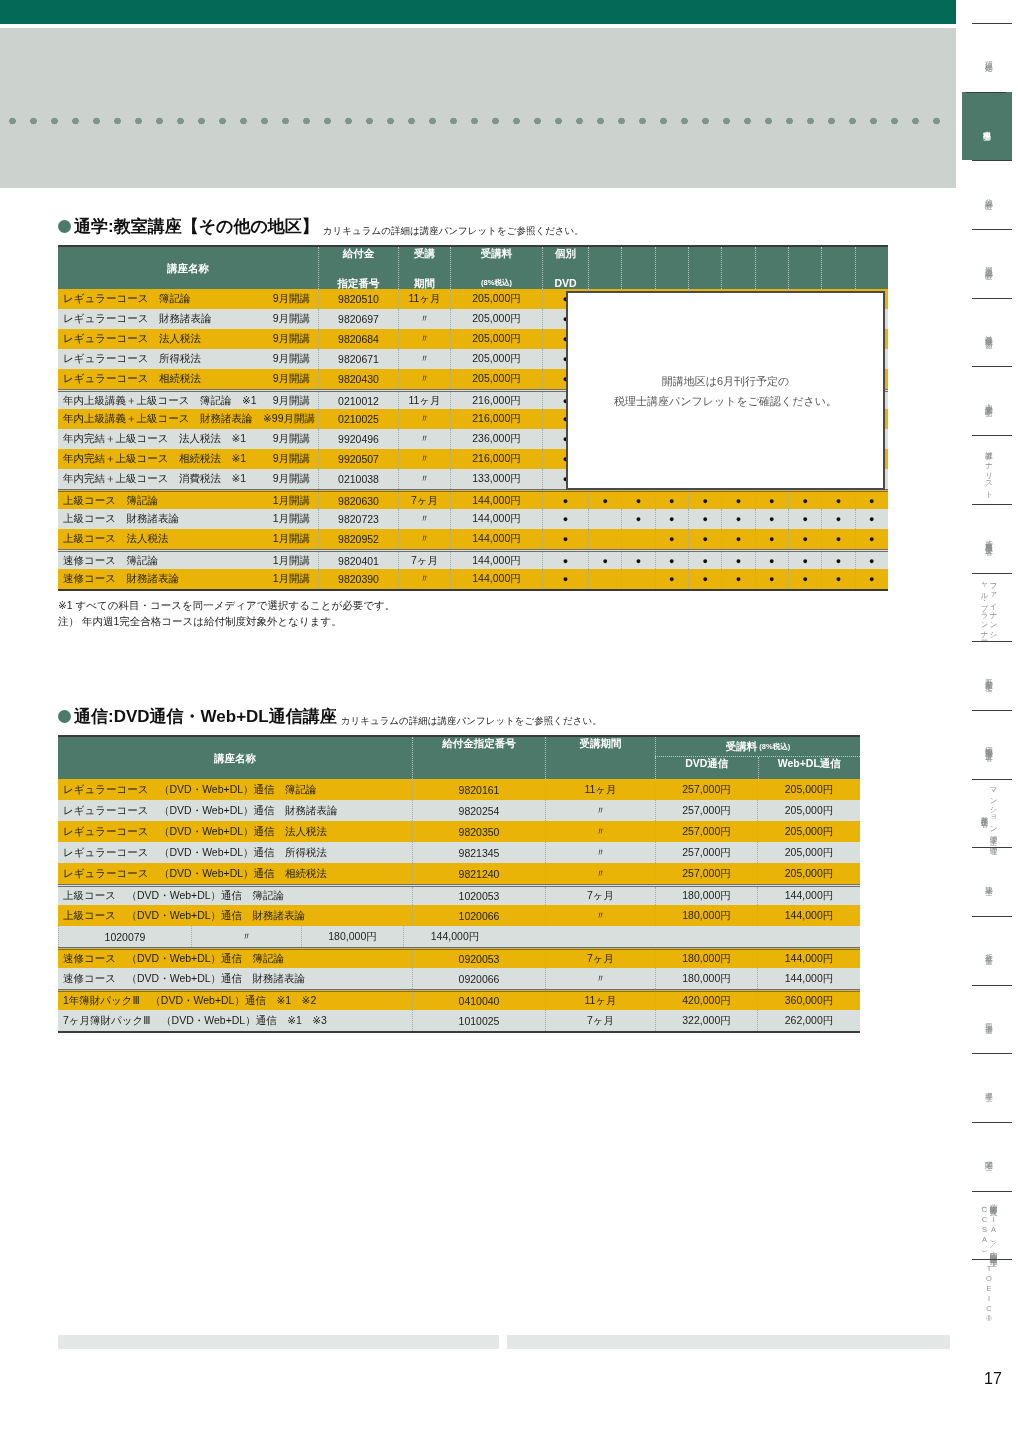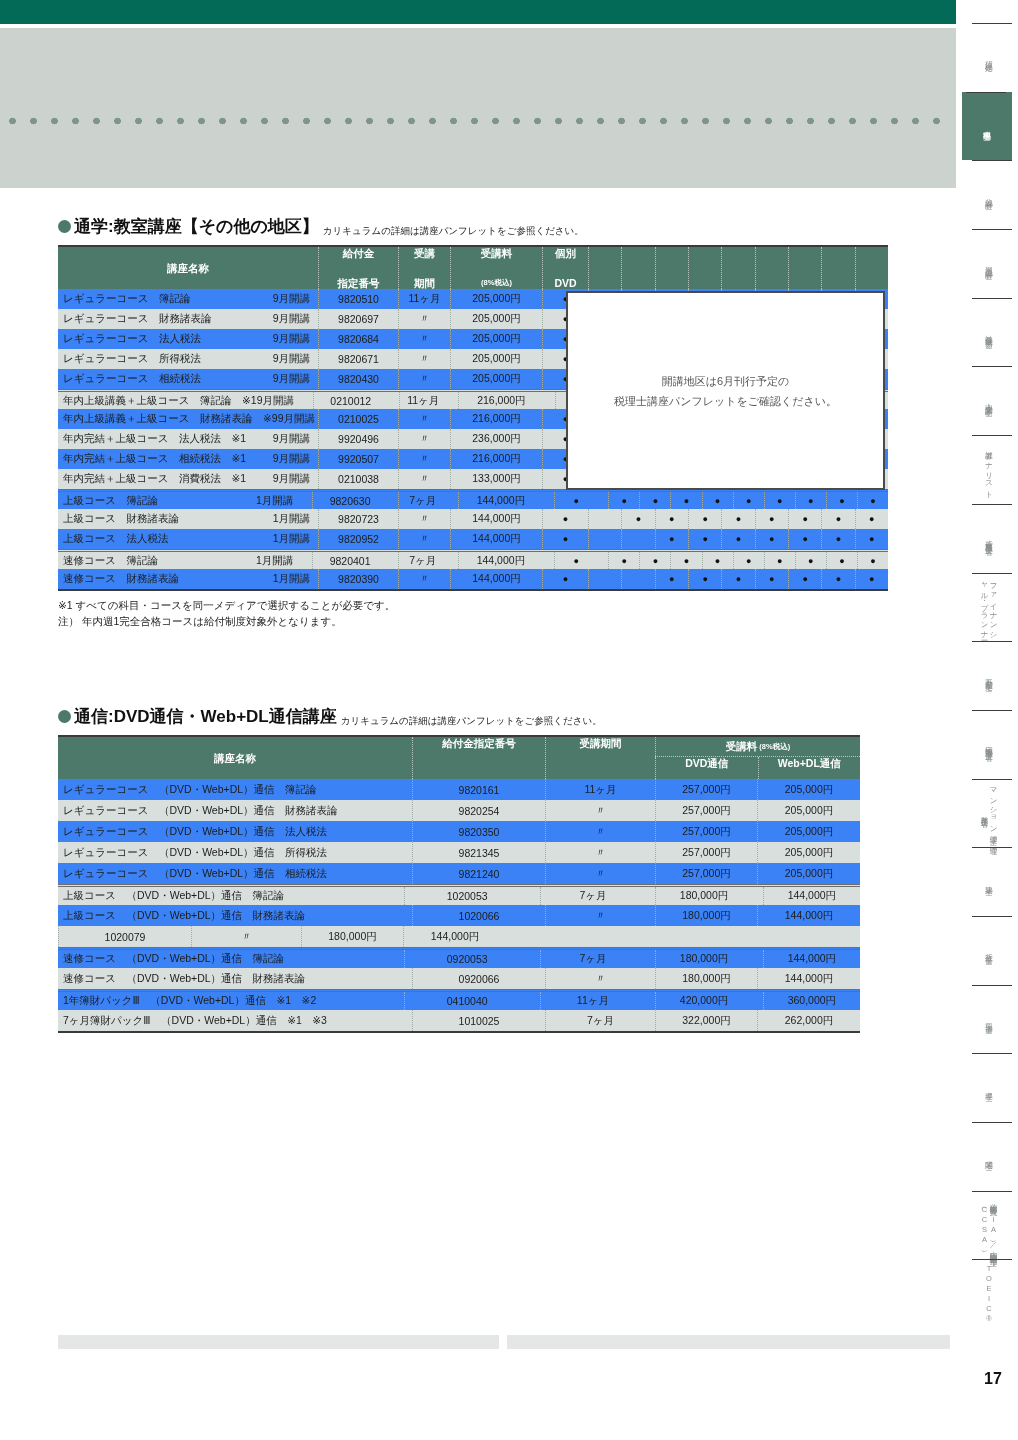--- a/index.html
+++ b/index.html
@@ -16,41 +16,41 @@
 
   
   .sidebar { position:absolute; right:0; top:0; width:58px; height:1440px; background:#fff; }
   .tabs { position:absolute; top:23px; left:0; width:100%; }
   .tab { position:relative; height:68.7px; display:flex; align-items:center; justify-content:center; }
   .tab::before { content:""; position:absolute; top:0; right:6px; width:40px; height:1px; background:#3d3d3d; }
   .tab-label { writing-mode:vertical-rl; text-orientation:upright; font-size:7.5px; line-height:9px;
                letter-spacing:1px; color:#8b9190; max-height:62px; text-align:center; }
   .tab.sel { background:#4d796b; margin:0 6px 0 2px; }
   .tab.sel .tab-label { color:#fff; font-weight:bold; }
-  .pagenum { position:absolute; left:24px; top:1370px; font-size:16px; font-weight:bold; color:#111; }
+  .pagenum { position:absolute; left:24px; top:1370px; font-size:16px; font-weight:normal; color:#111; }
 
   
   .content { position:absolute; left:58px; top:215px; width:896px; height:1200px; }
   .sec-title { display:flex; align-items:flex-end; font-size:17px; font-weight:bold; color:#111; }
   .bullet { width:13px; height:13px; border-radius:50%; background:#4d796b; align-self:center; margin-right:3px; flex:none; }
   .sec-sub { font-size:9.5px; font-weight:normal; color:#222; margin-left:4px; }
 
   .sec1 { position:absolute; left:0; top:0; width:830px; }
   .sec2 { position:absolute; left:0; top:490px; width:802px; }
 
   
   .tbl { position:relative; margin-top:7px; border-top:2px solid #3a3a3a; border-bottom:2px solid #3a3a3a; }
   .thead { background:#4d796b; color:#fff; display:flex; }
   .th { display:flex; flex-direction:column; align-items:center; justify-content:center;
         font-size:10.5px; font-weight:bold; line-height:12px; }
   .th .sm { font-size:7.5px; font-weight:bold; }
   .wL { border-left:1px dotted rgba(255,255,255,.6);justify-content:space-between; }
-  .tr { display:flex; background:#3b82f6; }
+  .tr { display:flex; background:#eab308; }
   .tr.odd { background:#d9dfdc; }
-  .tr.gs { border-top:3px double #6e6e6e;gap:11px; }
+  .tr.gs { border-top:3px double #6e6e6e; }
   .td { font-size:10.5px; display:flex; align-items:center; justify-content:center; }
   .bL { border-left:1px dotted #a3ada8; }
   .td.nm { justify-content:space-between; padding:0 8px 0 5px; }
   .nm-t { white-space:nowrap; }
   .nm-s { white-space:nowrap; }
 
   
   .t1 .thead { height:42px; }
   .t1 .tr { height:20px; }
   .t1 .c-name { width:260px; }

